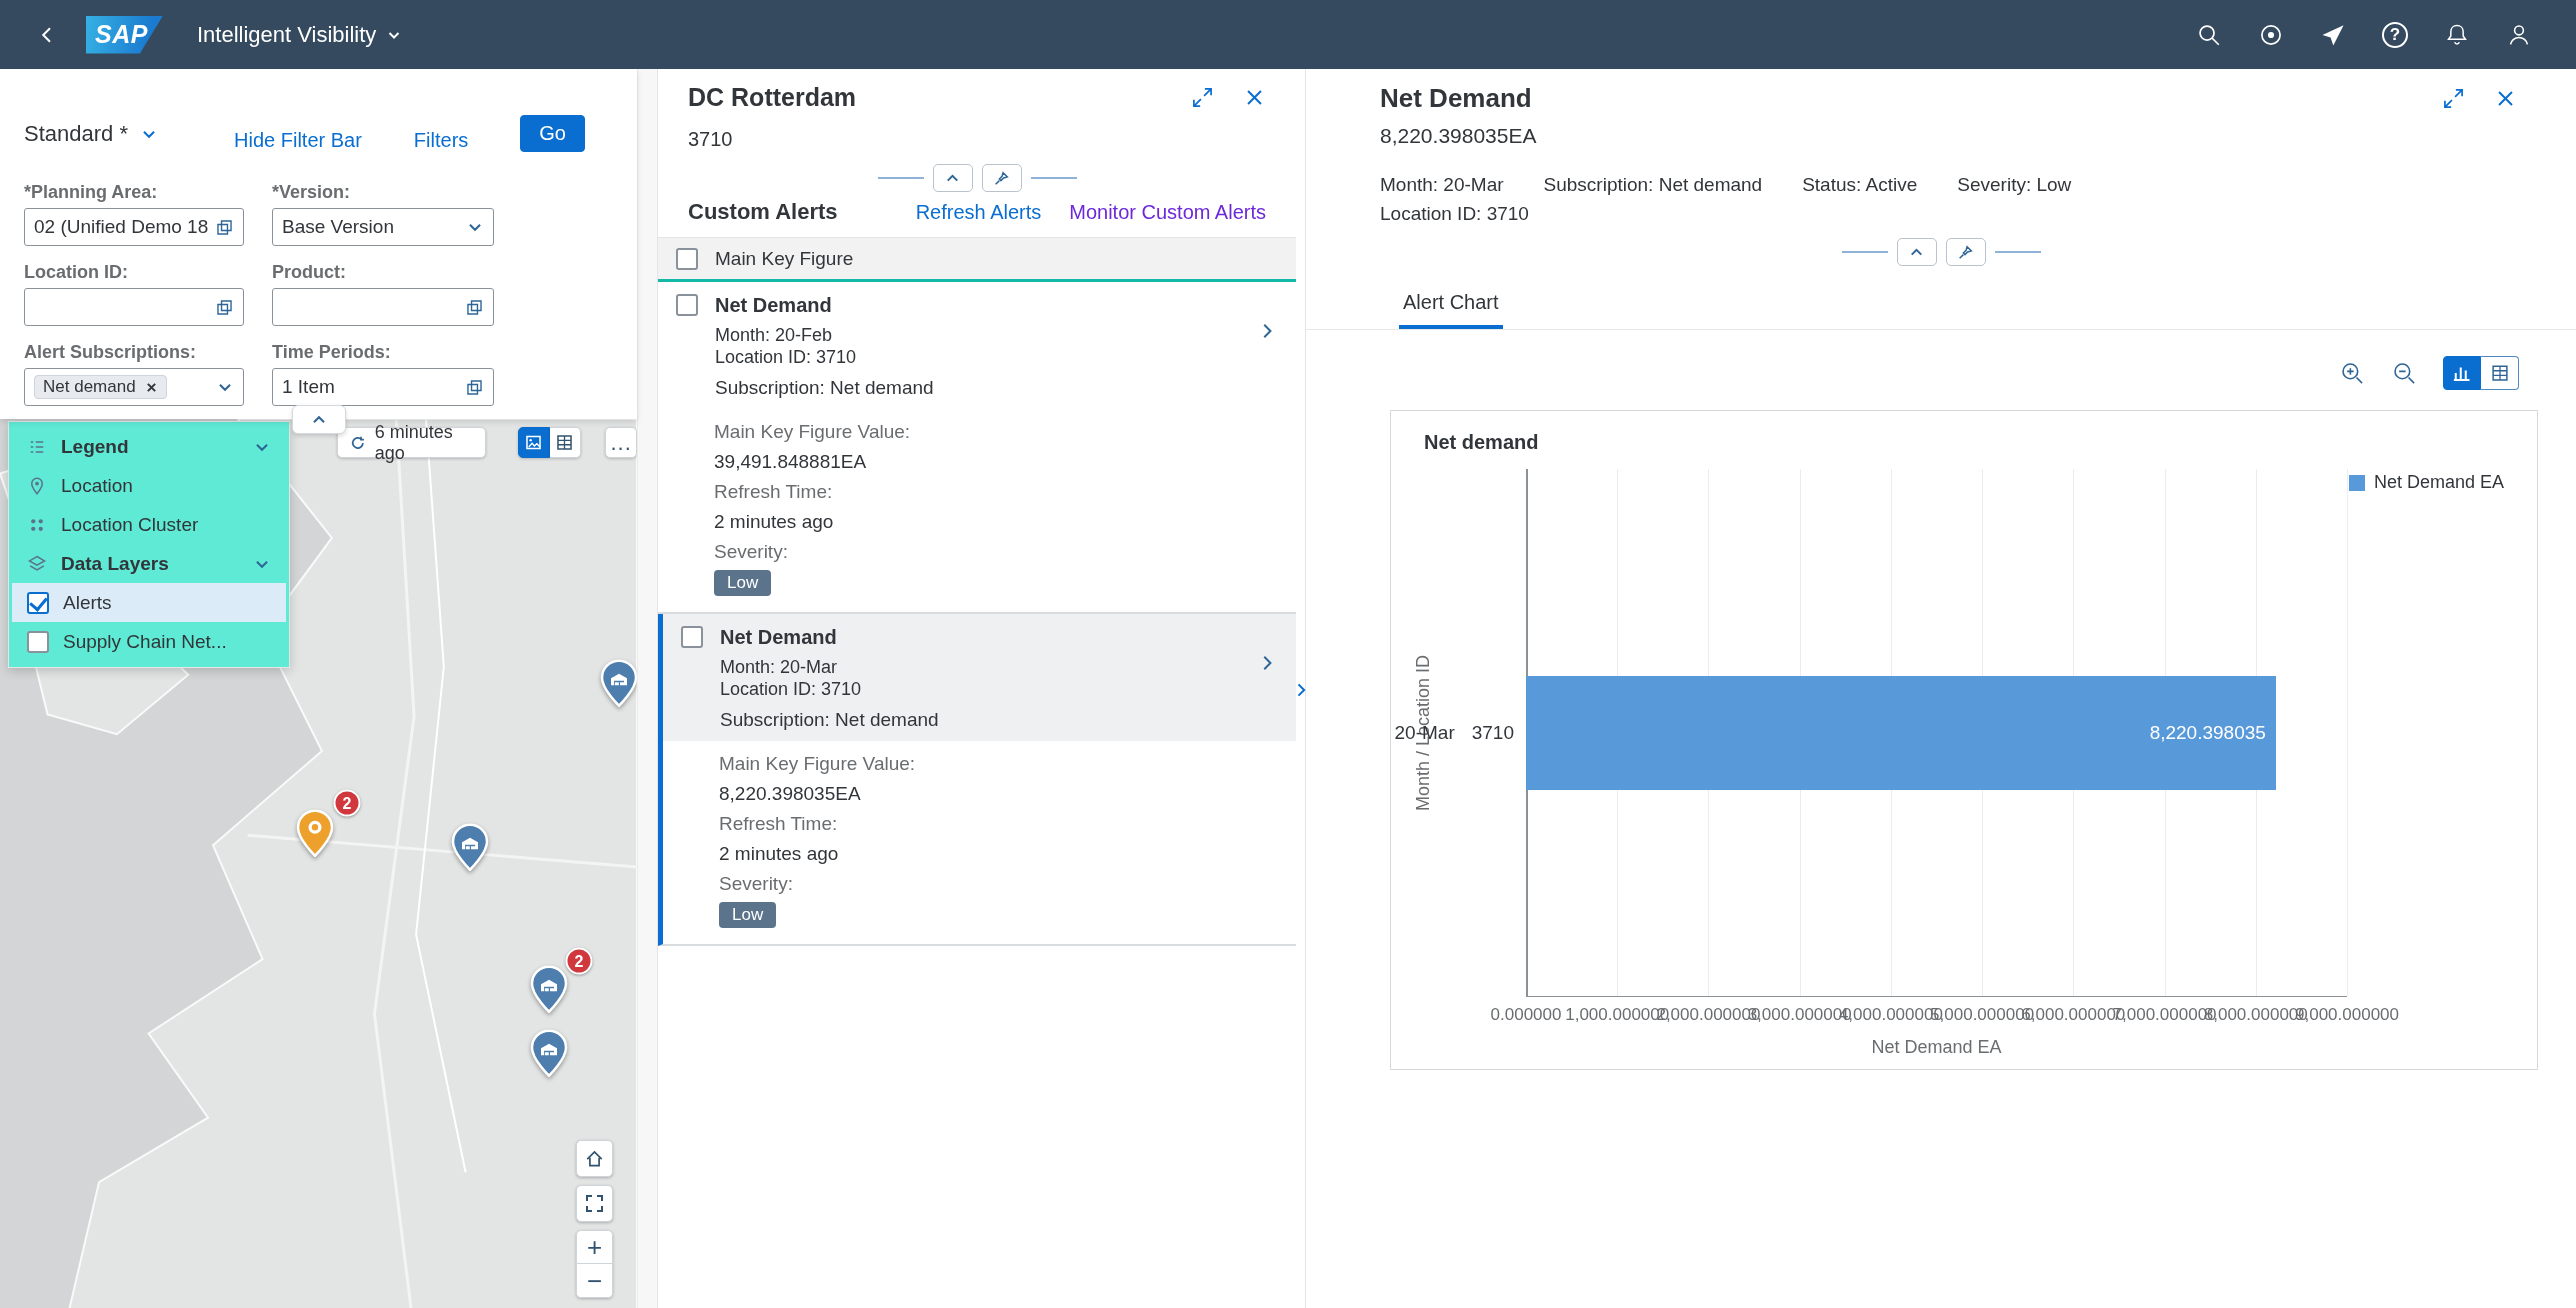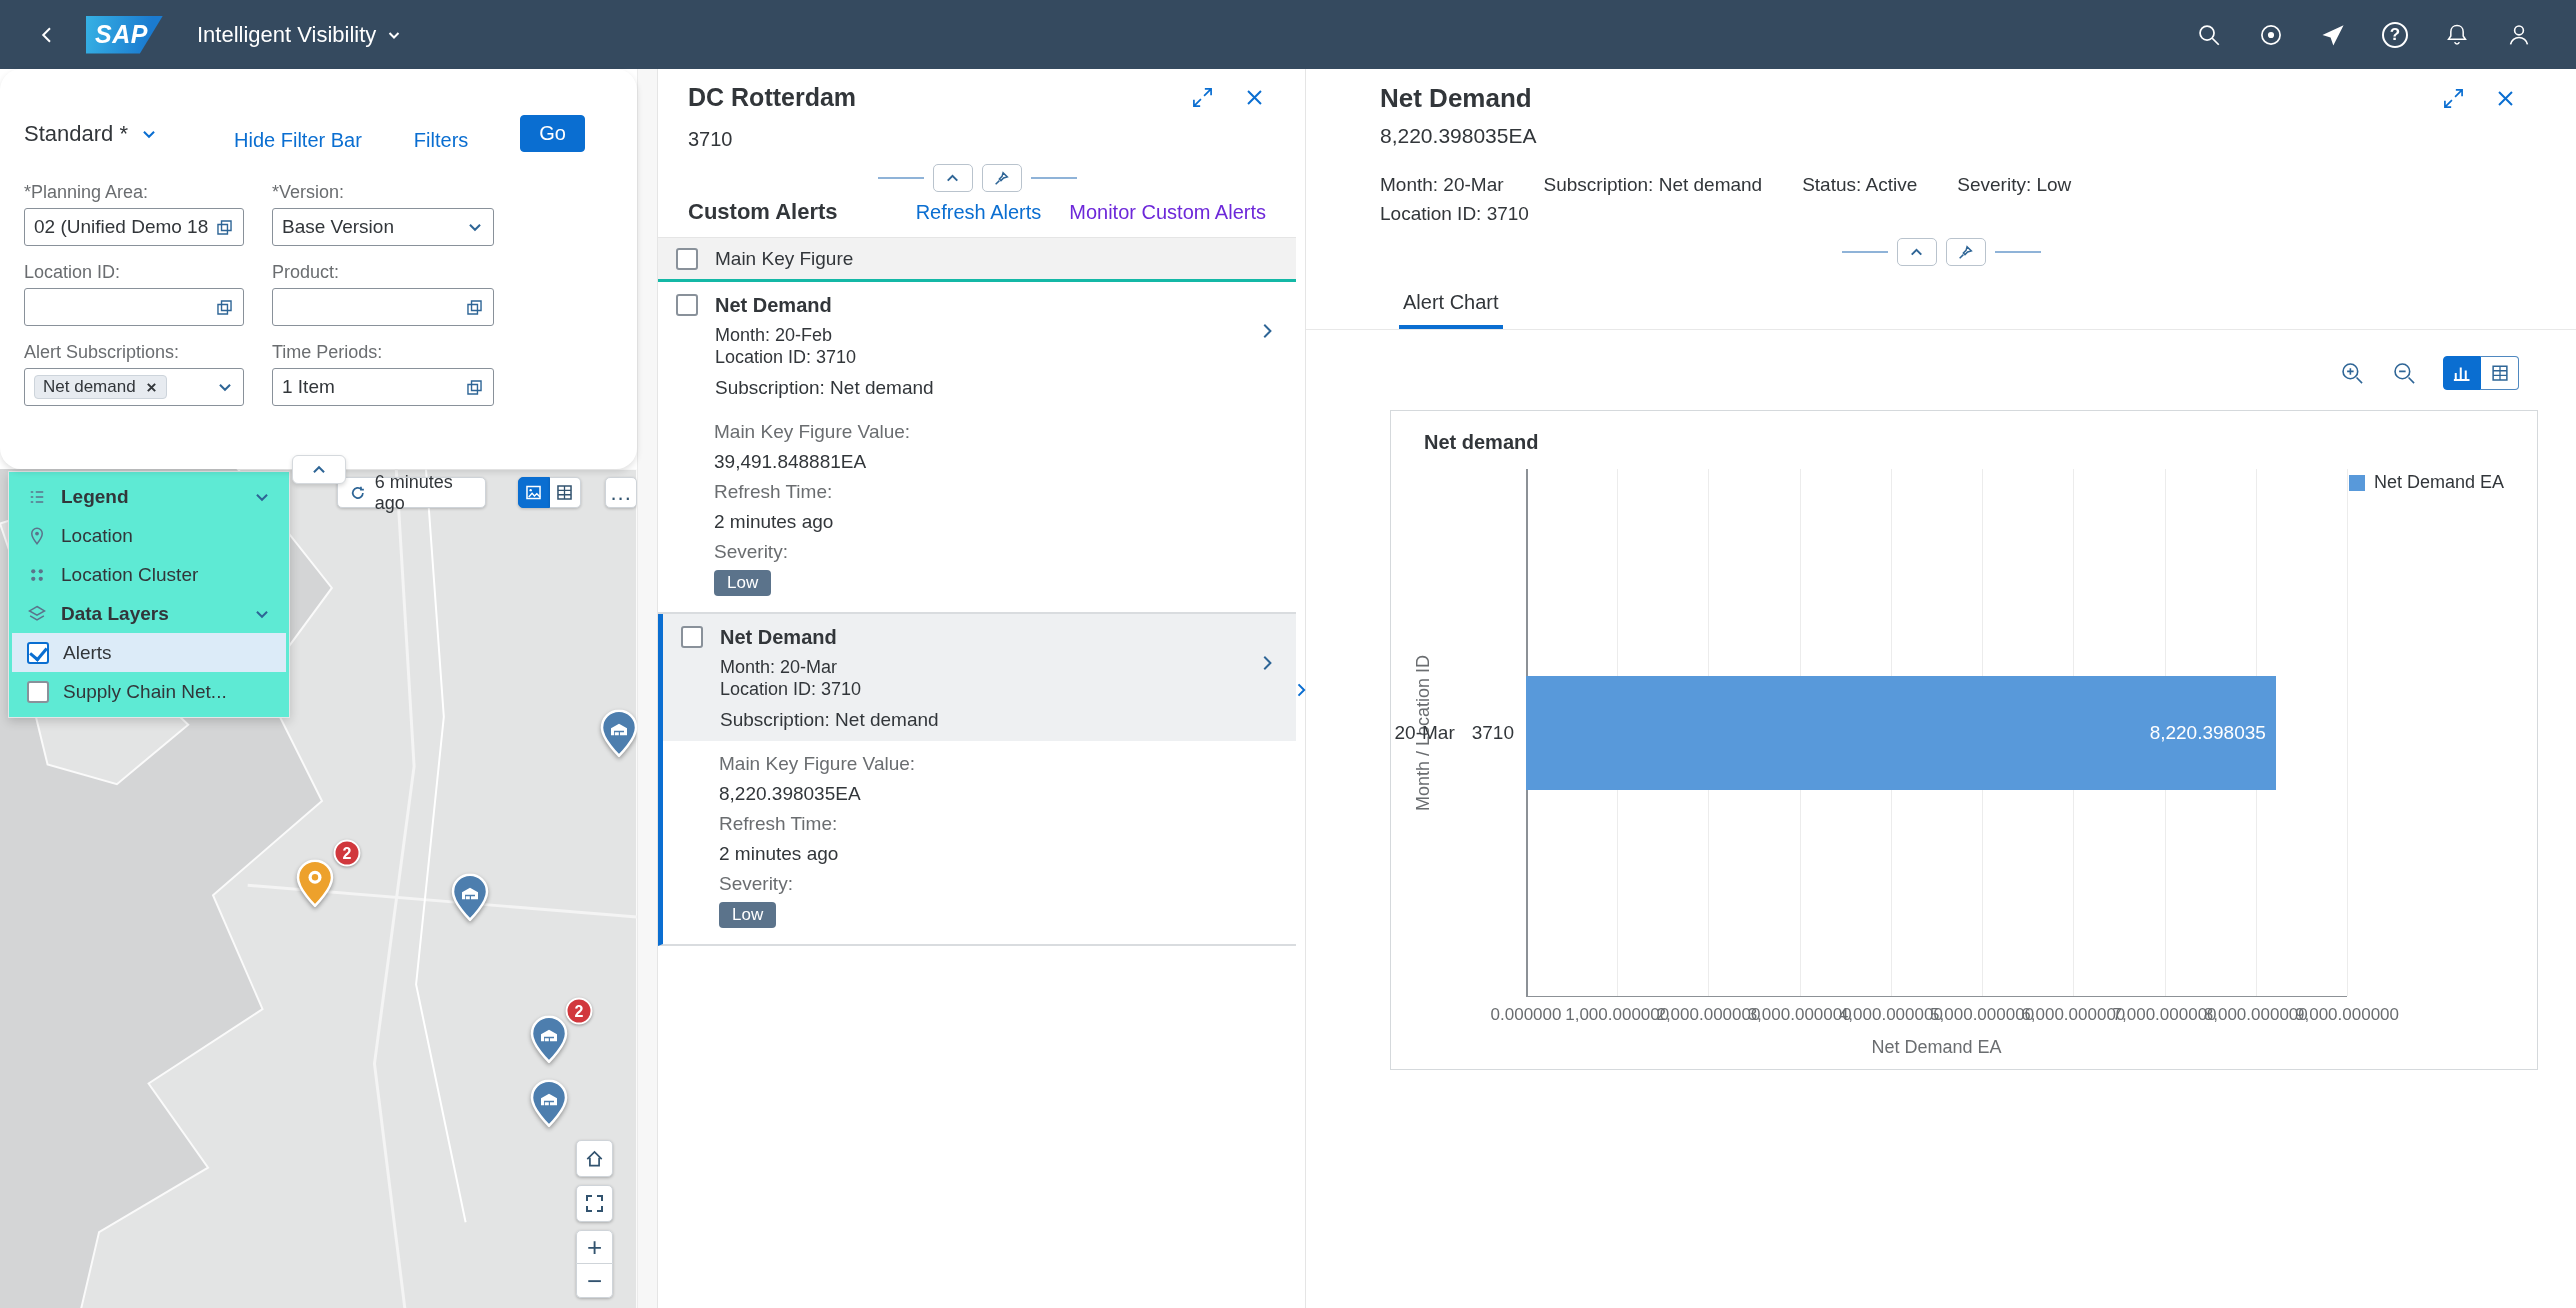--- a/index.html
+++ b/index.html
@@ -22,30 +22,30 @@
   .shell-icon { width:30px; height:30px; display:flex; align-items:center; justify-content:center; color:#fff; cursor:pointer; }
   .help-circ { width:26px; height:26px; border:2px solid #fff; border-radius:50%; font-size:17px; display:flex; align-items:center; justify-content:center; font-weight:bold; }
 
   .content { display:flex; height:1239px; }
 
   
   .left-col { width:657px; display:flex; flex:none; }
   .left-main { width:637px; display:flex; flex-direction:column; }
   .scroll-track { width:20px; background:#f7f7f7; border-left:1px solid #ebebeb; }
 
-  .filter-area { height:400px; background:#fff; position:relative; z-index:5;
-    padding:46px 0 0 24px; box-shadow:0 3px 6px rgba(0,0,0,.12);border-radius:21px; }
+  .filter-area { height:350px; background:#fff; position:relative; z-index:5;
+    padding:46px 0 0 24px; box-shadow:0 3px 6px rgba(0,0,0,.12); }
   .variant-row { display:flex; align-items:center; margin-bottom:30px; padding-right:52px; }
   .variant-title { display:flex; align-items:center; gap:12px; font-size:22px; cursor:pointer; }
   .variant-title .ic { color:#0a6ed1; }
   .filter-links { margin-left:auto; display:flex; align-items:flex-end; gap:52px; }
   .link { color:#0a6ed1; font-size:20px; cursor:pointer; text-decoration:none; }
   .go-btn { background:#0a6ed1; color:#fff; border:1px solid #0a6ed1; border-radius:4px; font-size:20px; padding:6px 18px; cursor:pointer; font-family:inherit; }
   .fields { display:grid; grid-template-columns:220px 222px; column-gap:28px; row-gap:16px; }
-  .field-label { display:block; font-size:18px; color:#6a6d70; margin-bottom:5px; }
+  .field-label { display:block; font-size:18px; color:#6a6d70; margin-bottom:5px;font-weight:bold; }
   .control { height:38px; border:1px solid #89919a; border-radius:3px; background:#fff; display:flex; align-items:center;
     justify-content:space-between; gap:6px; padding:0 9px; font-size:19px; cursor:text; }
   .control .val { flex:1; white-space:nowrap; overflow:hidden; }
   .cicon { color:#2e6596; flex:none; cursor:pointer; }
   .token { background:#e7ebf0; border:1px solid #cdd4db; border-radius:4px; padding:1px 8px; font-size:17px; display:flex; align-items:center; gap:9px; }
   .token .ic { color:#32363a; cursor:pointer; }
   .collapse-btn { position:absolute; bottom:-15px; left:50%; transform:translateX(-50%); width:54px; height:29px;
     background:#fff; border:1px solid #d5d9dd; border-radius:6px; display:flex; align-items:center; justify-content:center;
     color:#2e6596; cursor:pointer; box-shadow:0 2px 4px rgba(0,0,0,.15); }
 

